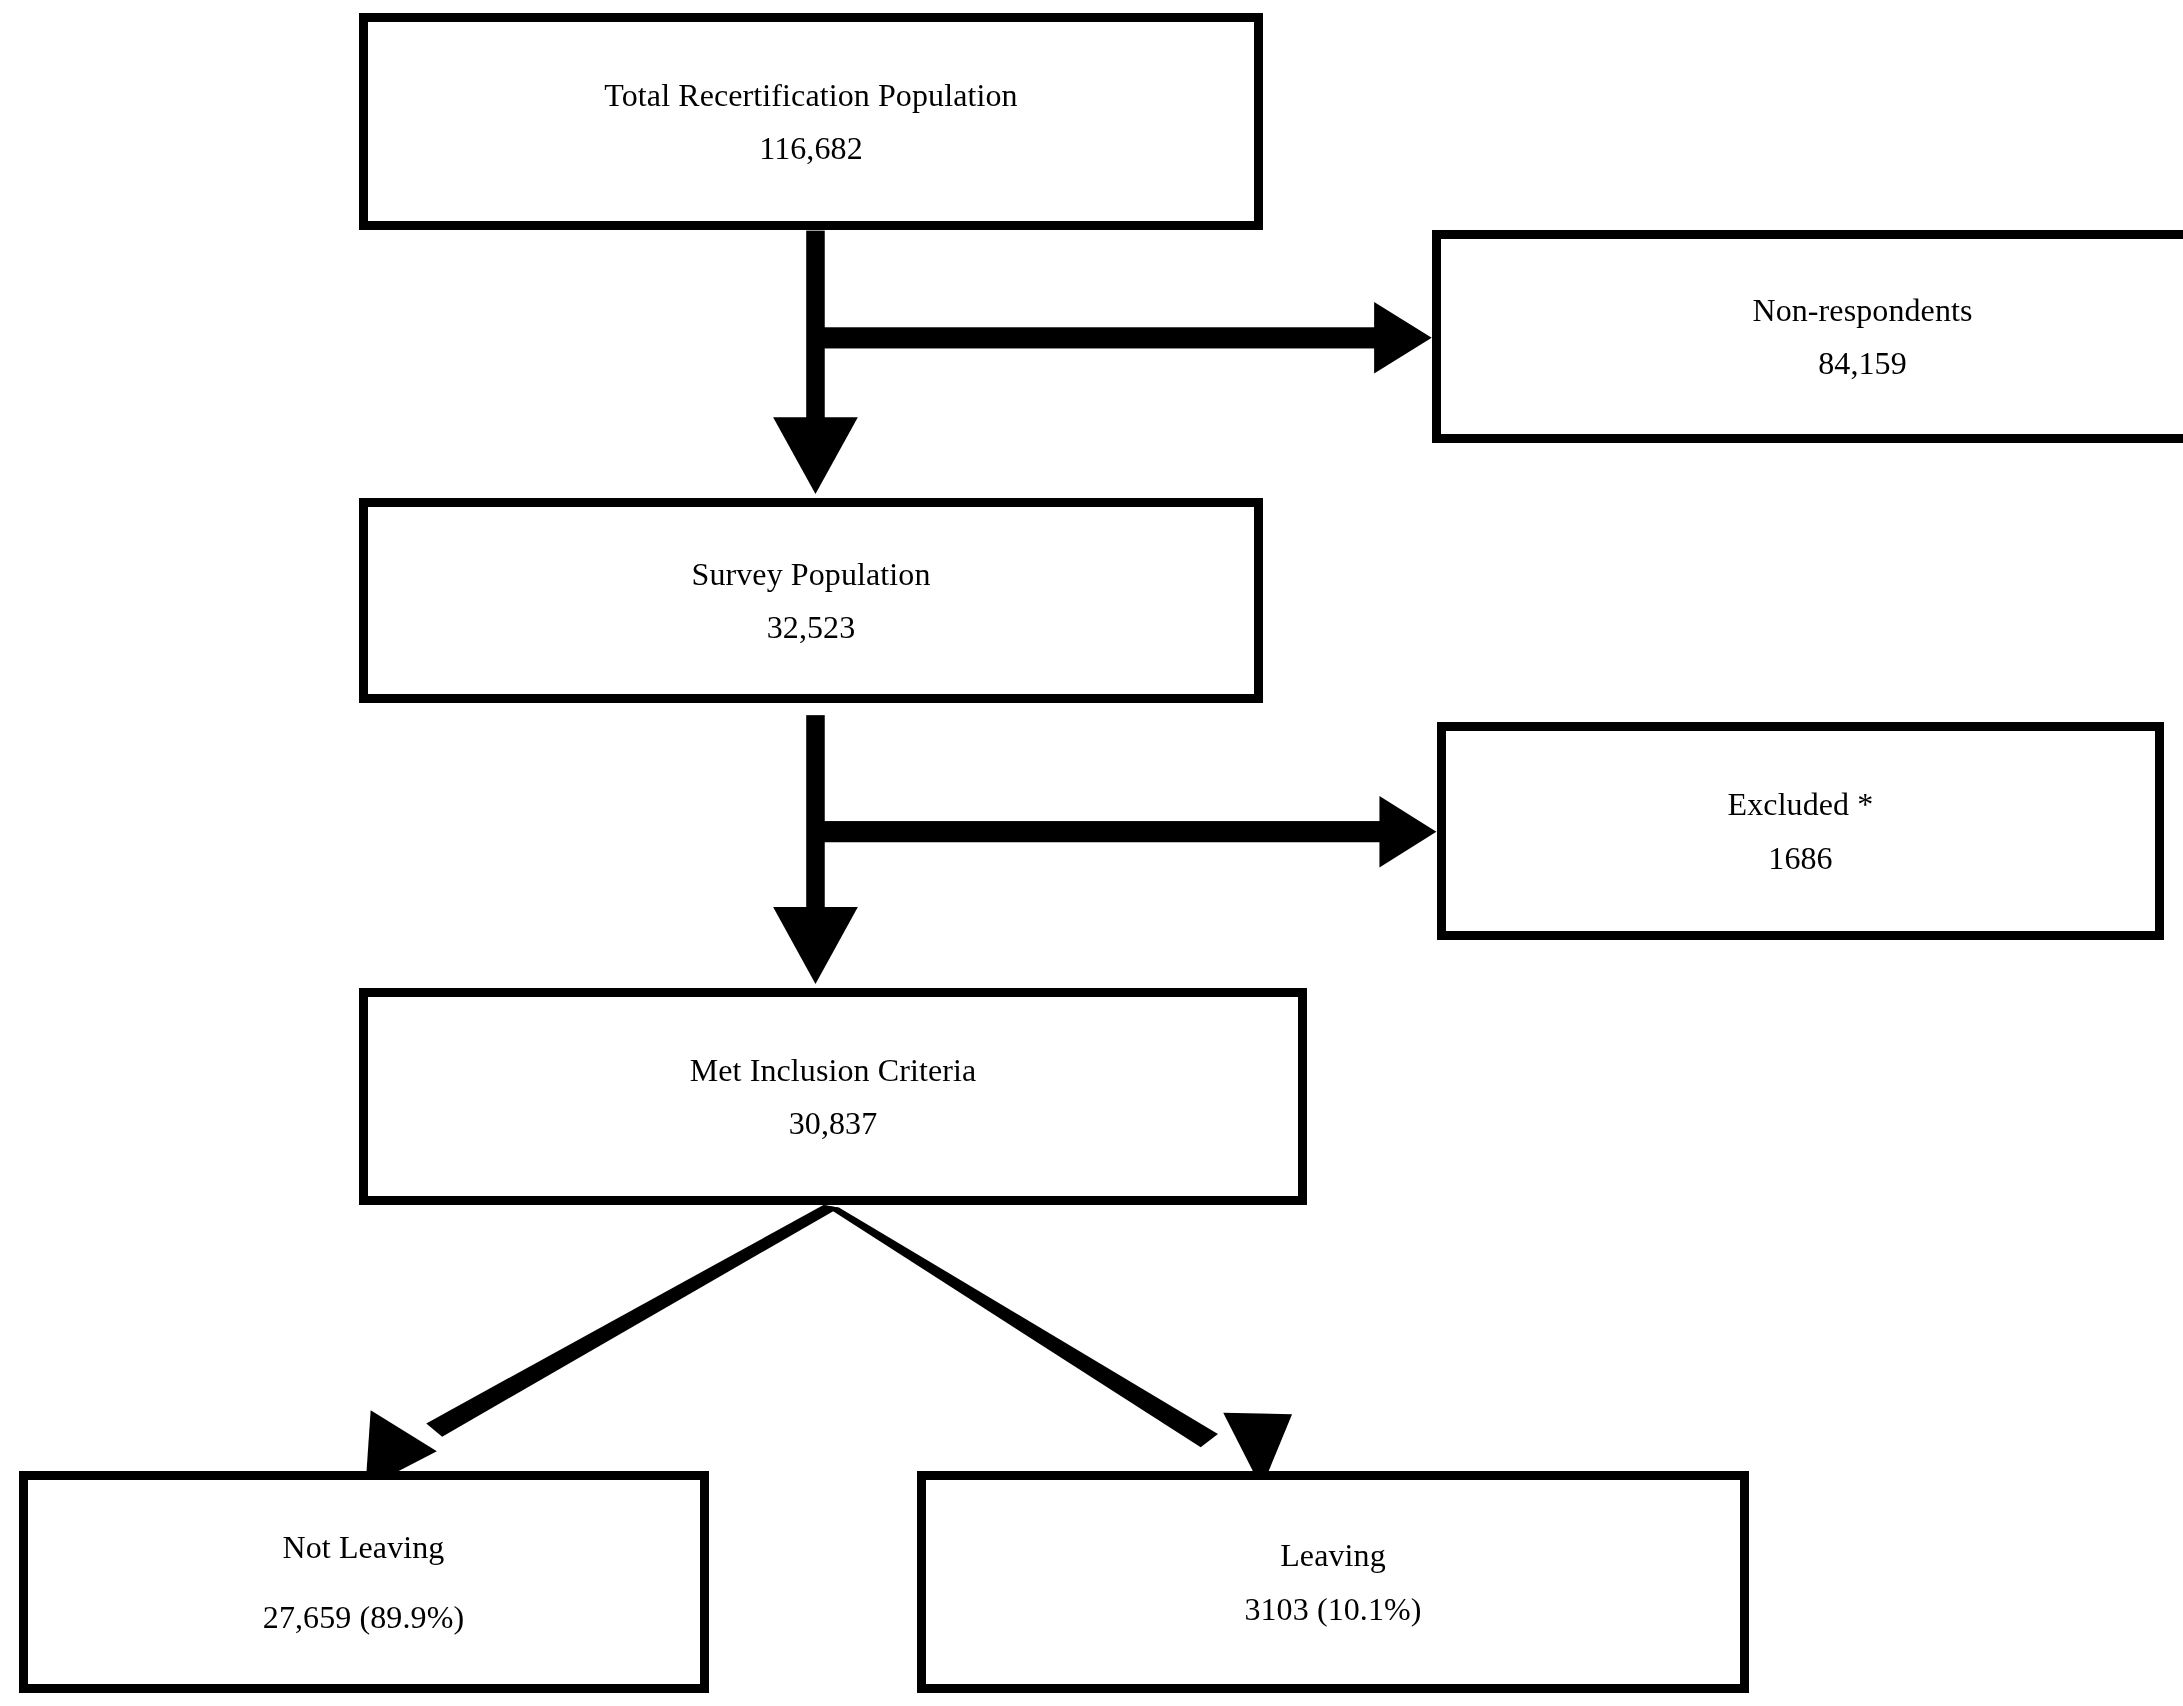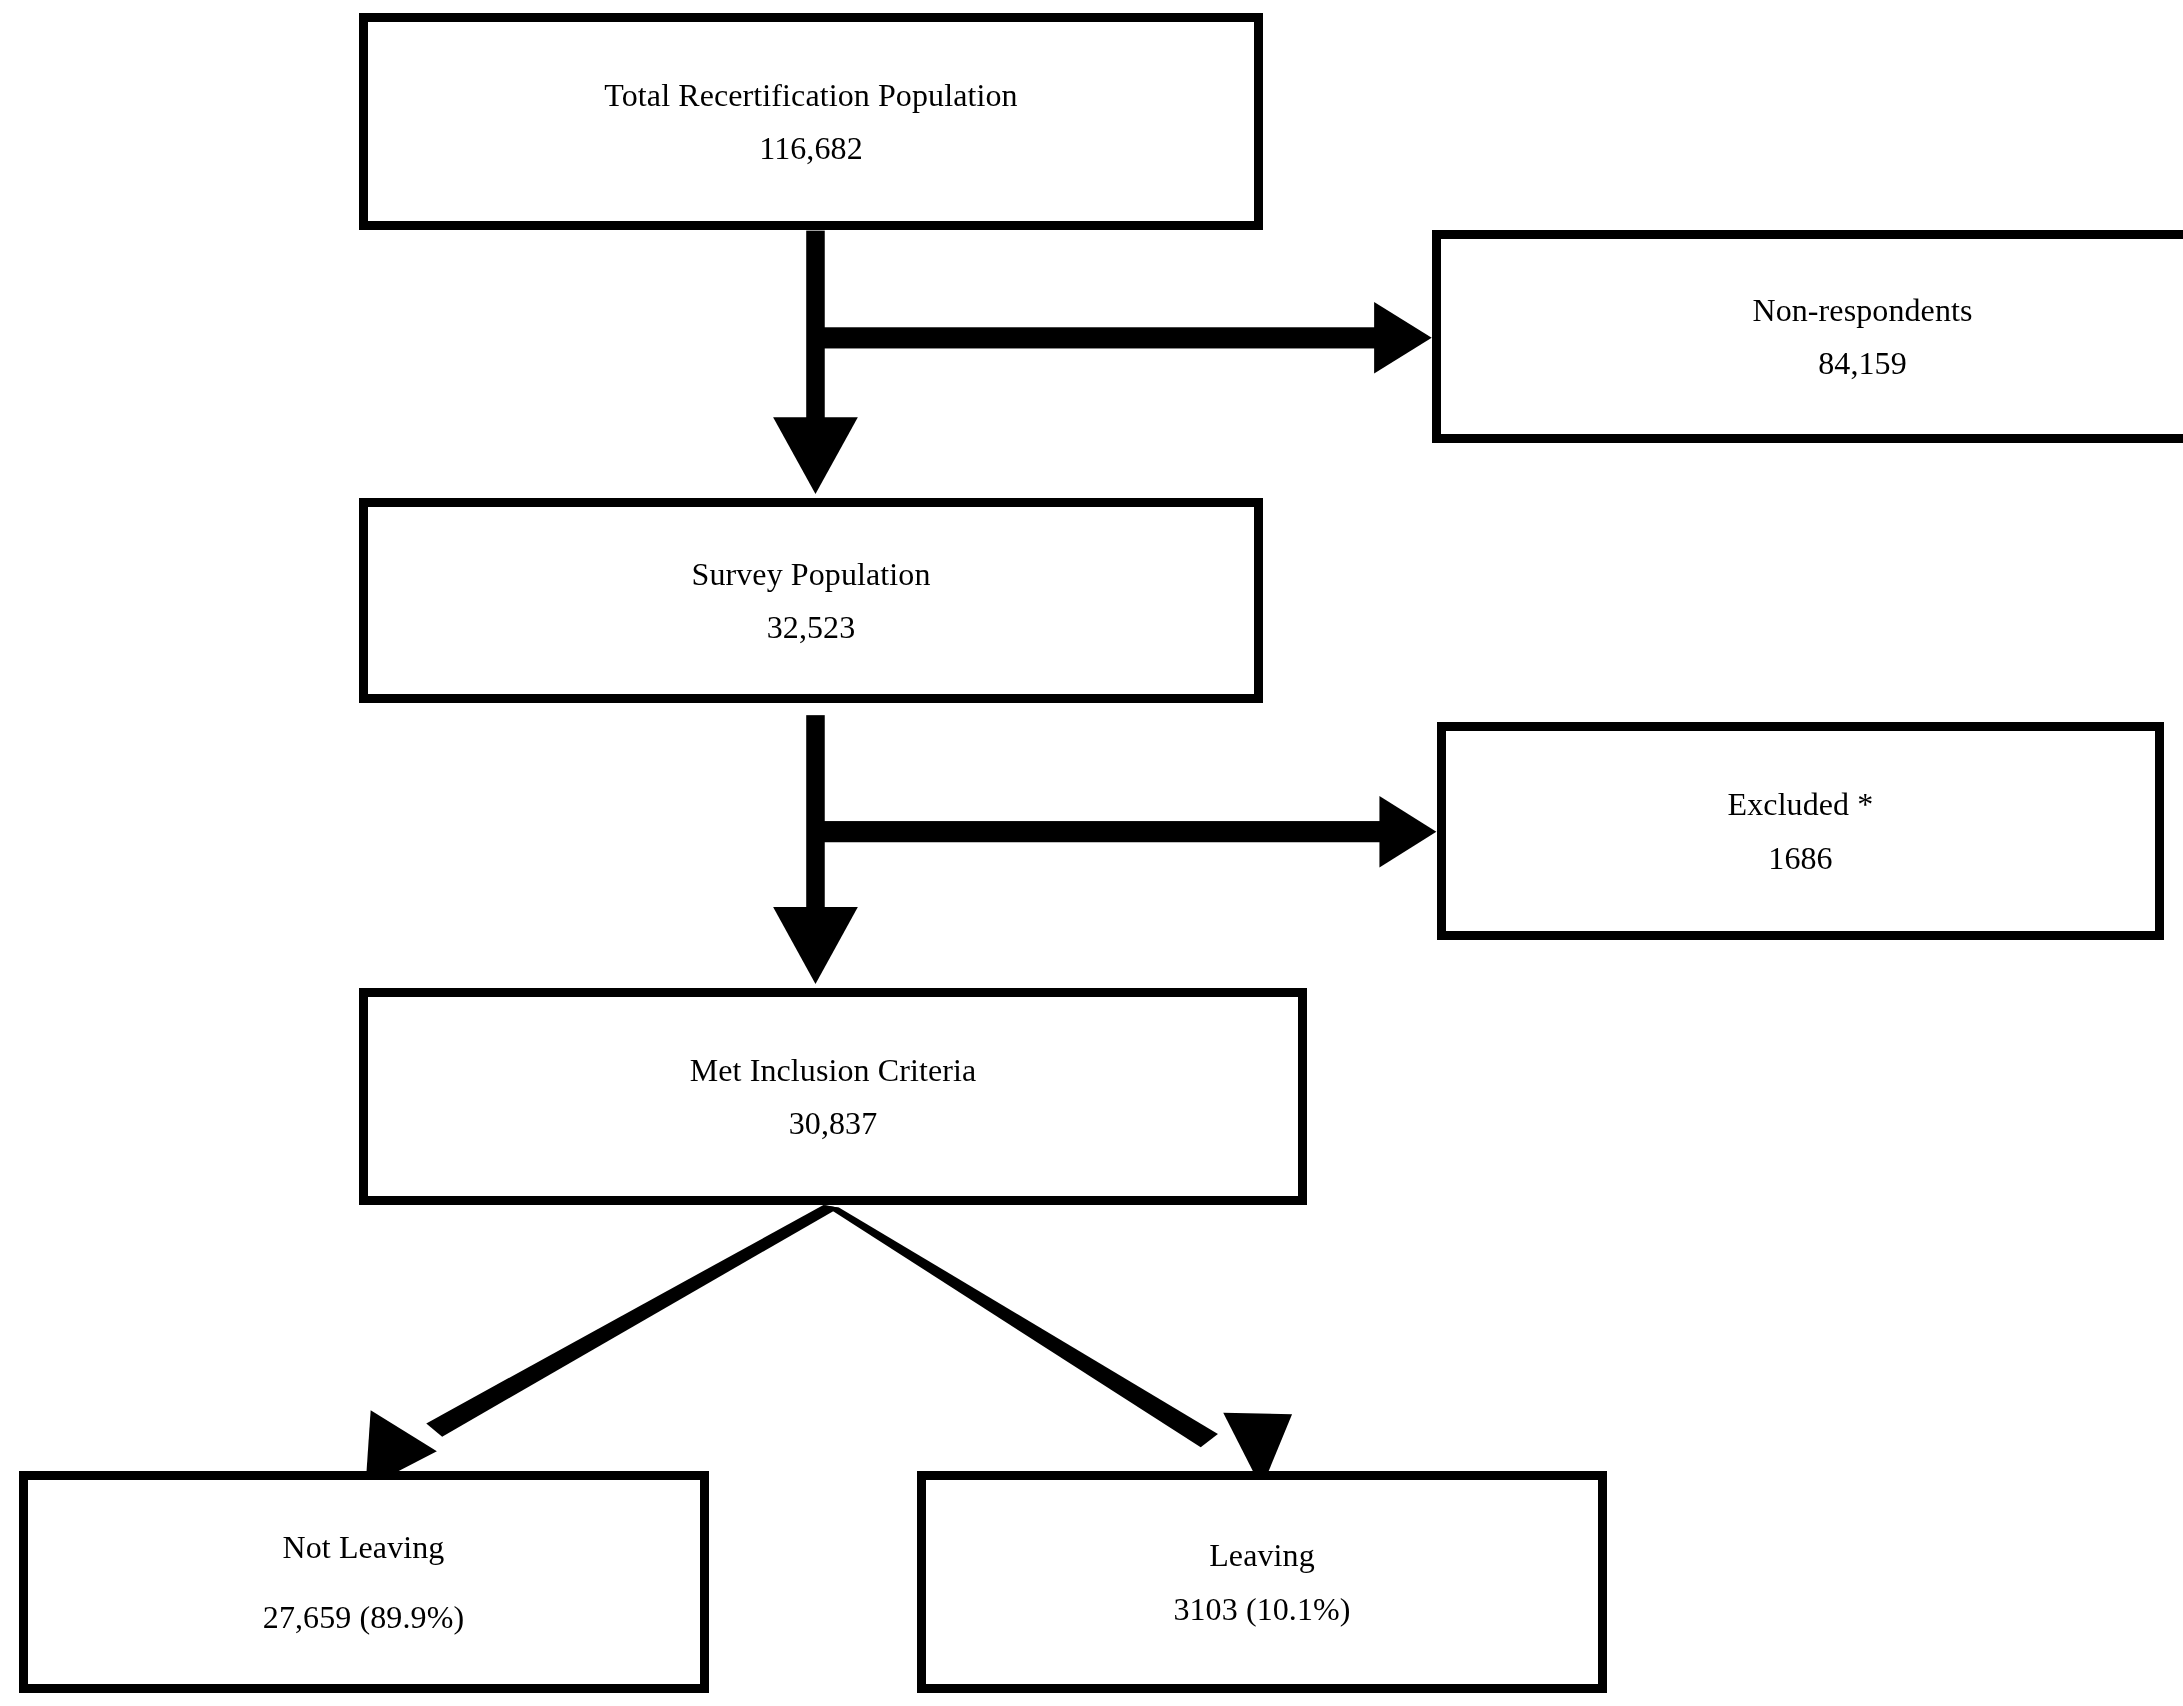--- a/index.html
+++ b/index.html
@@ -39,21 +39,21 @@
   .box-value {
     margin-top: 11px;
   }
   
   #box-total           { left: 359px;  top: 13.2px;   width: 904px; height: 217px; }
   #box-nonrespondents  { left: 1432px; top: 230px;  width: 861px; height: 213px; }
   #box-survey          { left: 359px;  top: 498px;  width: 904px; height: 205px; }
   #box-excluded        { left: 1437px; top: 722px; width: 727px; height: 218px; }
   #box-met             { left: 359px;  top: 988px; width: 948px; height: 217px; }
   #box-notleaving      { left: 18.5px;   top: 1471px; width: 690px; height: 222px; gap: 16px; }
-  #box-leaving         { left: 917px; top: 1471px; width: 690px; height: 222px; }
+  #box-leaving         { left: 917px; top: 1471px; width: 832px; height: 222px; }
 
   #arrow-layer {
     position: absolute;
     left: 0;
     top: 0;
     width: 2183px;
     height: 1707px;
     pointer-events: none;
   }
 </style>

